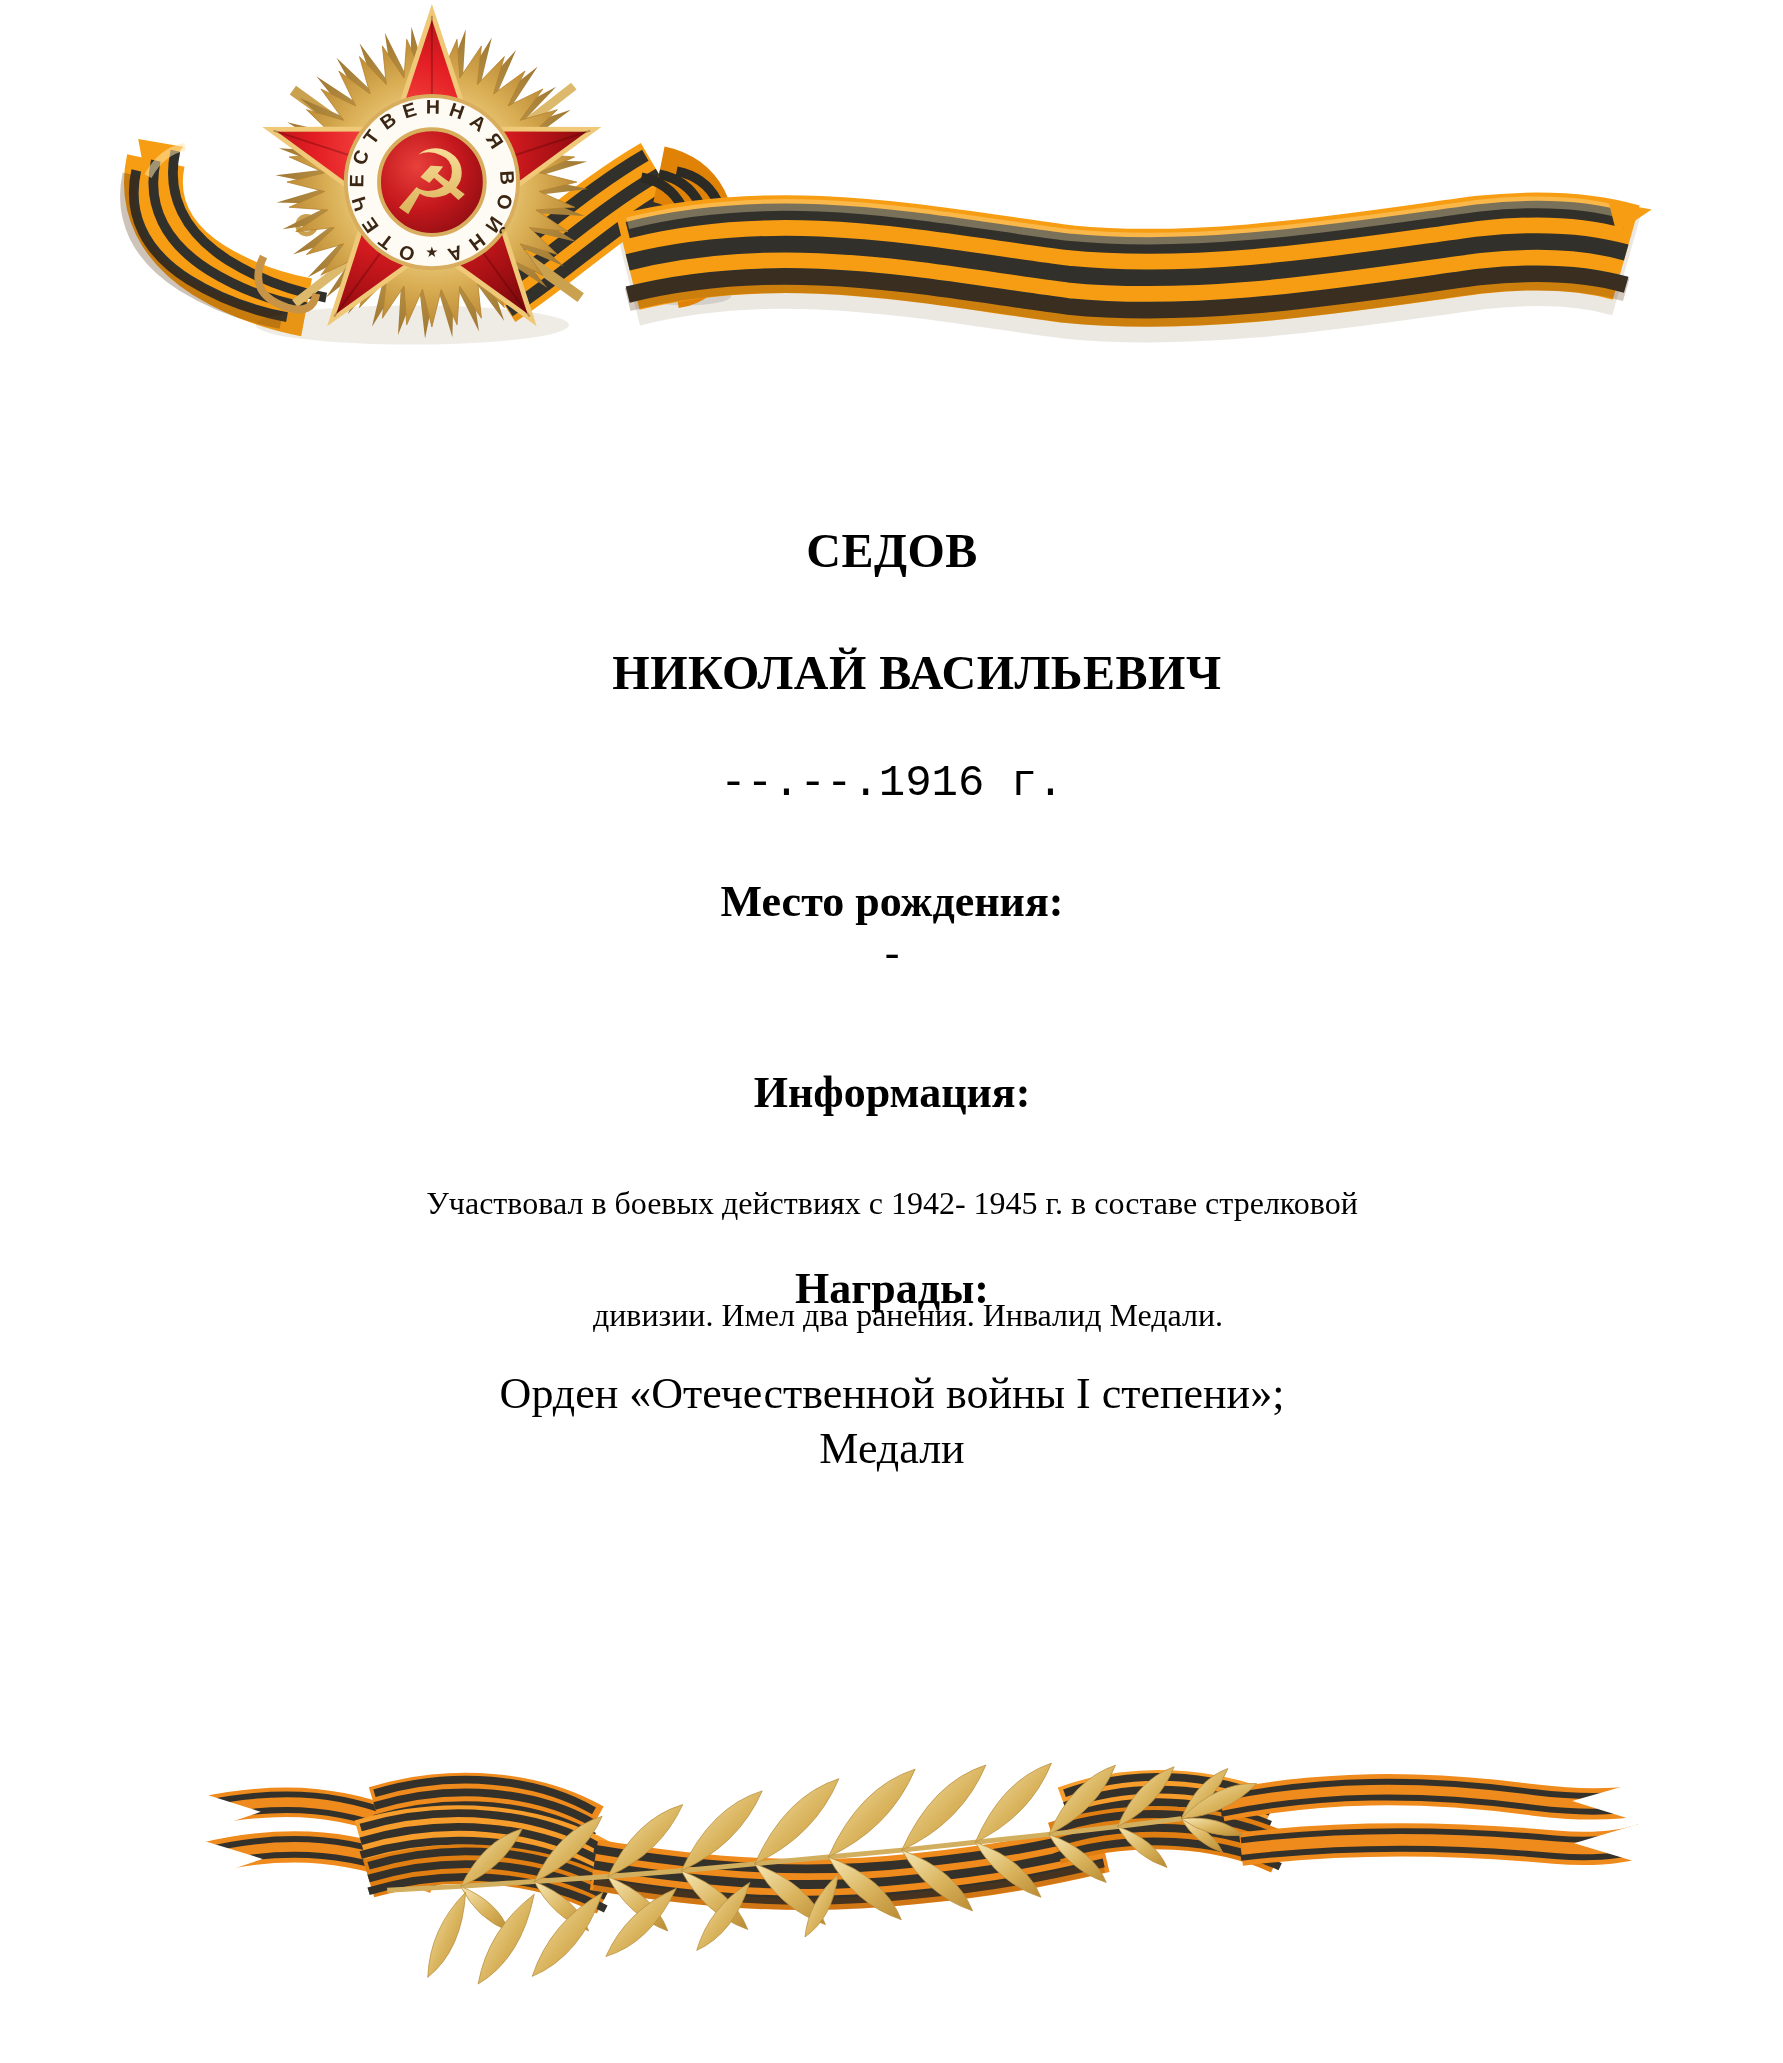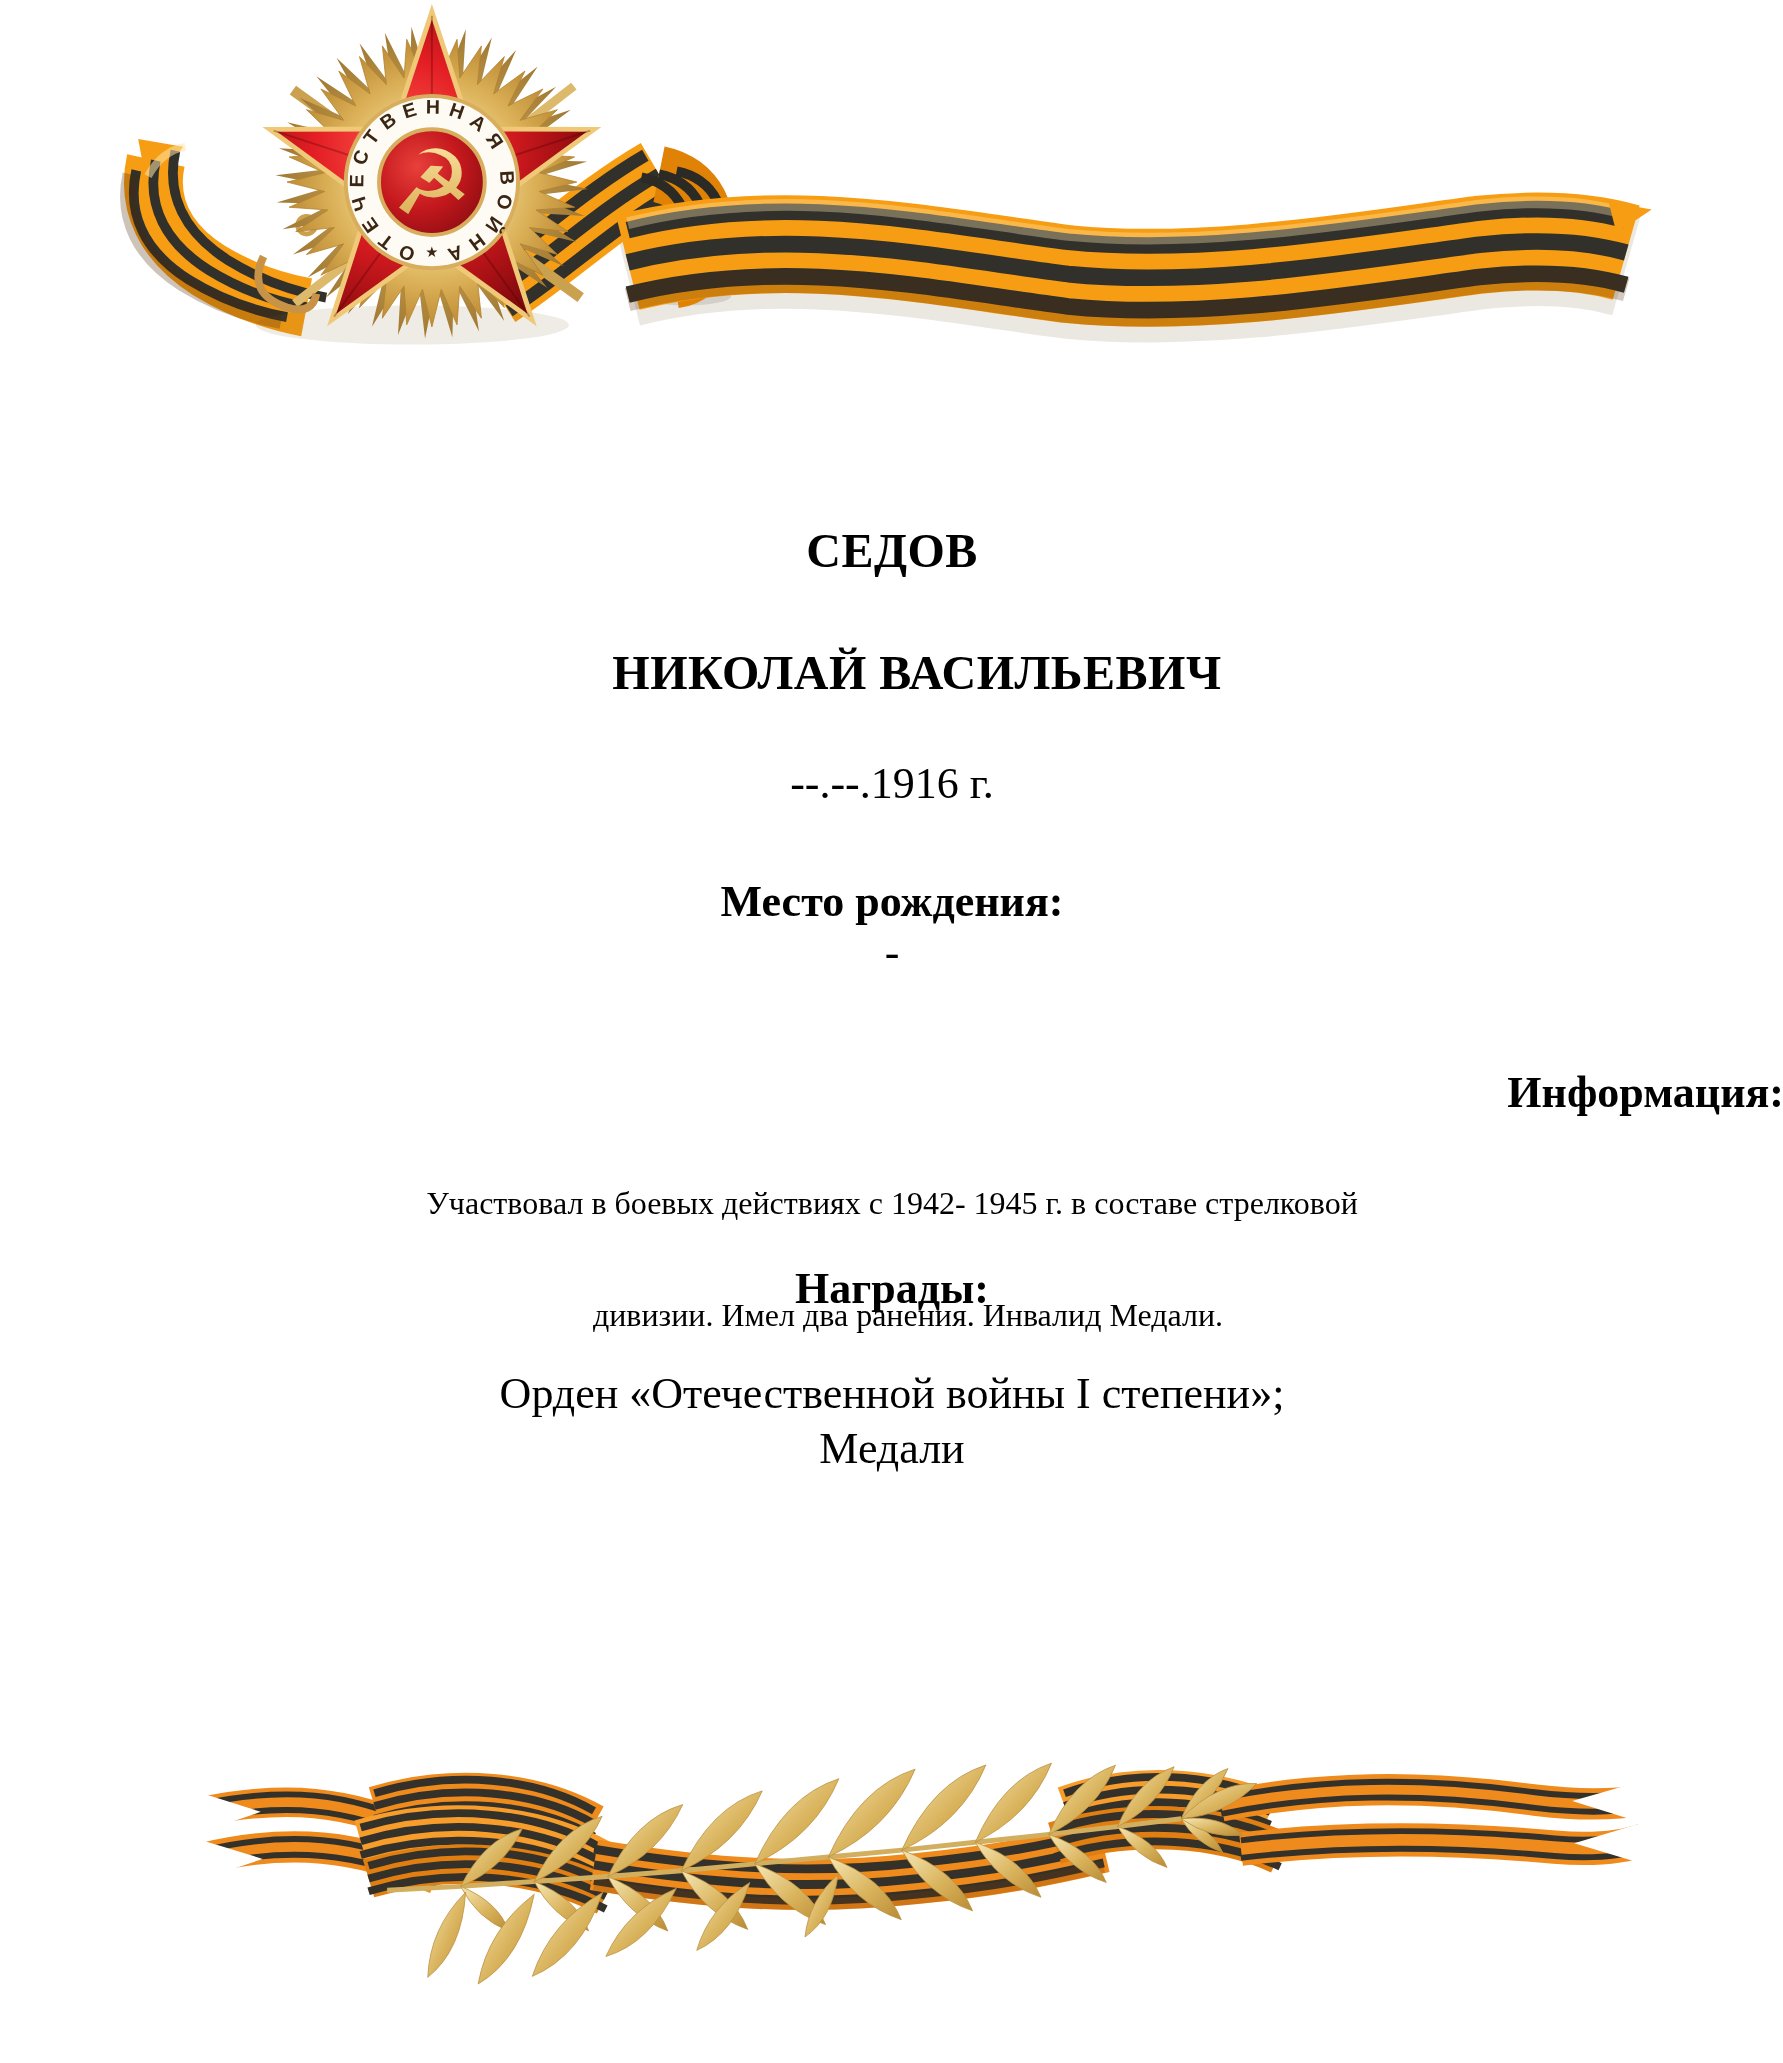--- a/index.html
+++ b/index.html
@@ -7,23 +7,23 @@
     position:relative; width:1784px; height:2063px; overflow:hidden;
     background:#ffffff; font-family:"Liberation Serif", serif; color:#000;
   }
   .deco{position:absolute; left:0;}
   .deco.top{top:0;}
   .deco.bottom{top:1745px;}
   .t{position:absolute; left:0; width:100%; text-align:center; white-space:pre-wrap;margin-top:8px;}
   .name{top:512px; font-size:48px; line-height:61px; font-weight:bold; letter-spacing:0.5px;}
   .h{font-size:44px; font-weight:bold;}
   .v{font-size:44px;}
-  .dob-label{top:696px;} .dob-value{top:750px;}
+  .dob-label{top:696px;} .dob-value{top:750px;font-family:Liberation Mono, monospace;}
   .pob-label{top:868px;} .pob-value{top:919px;}
-  .info-label{top:1059px;text-align:right;}
+  .info-label{top:1059px;}
   .info-text{top:1167px; font-size:32px; line-height:56px;}
   .awards-label{top:1255px;}
   .award-1{top:1360px;} .award-2{top:1415px;}
 </style>
 </head>
 <body>
 
 <div class="page">
 
   <svg class="deco top" width="1784" height="372" viewBox="0 0 1820 380">

